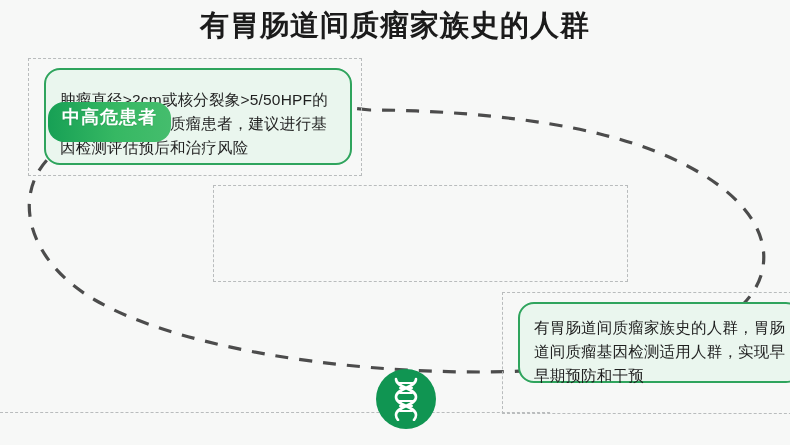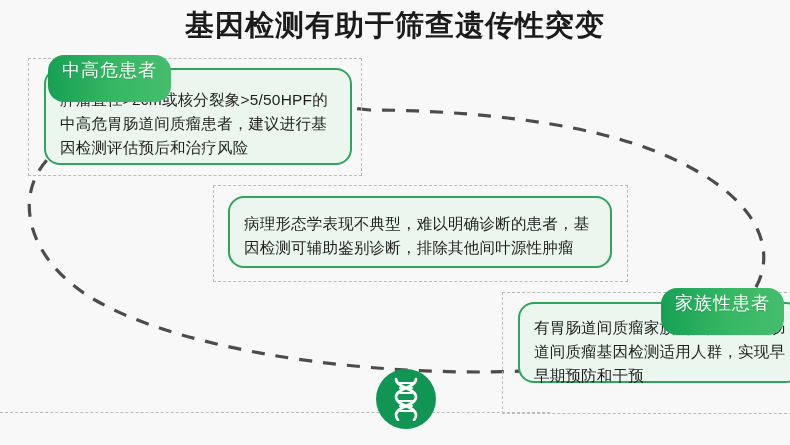--- a/index.html
+++ b/index.html
@@ -69,31 +69,32 @@
     color: #1f1f1f;
     font-size: 15.5px;
     line-height: 24px;
     letter-spacing: 0.2px;
   }
 
   
   .badge {
     position: absolute;
     box-sizing: border-box;
-    height: 47px;
+    height: 40px;
     line-height: 31px;
     padding: 0 14px;
     border-radius: 16px;
     color: #ffffff;
     font-size: 18px;
-    font-weight: normal;
+    font-weight: bold;
     letter-spacing: 1px;
     white-space: nowrap;
     background: linear-gradient(to right, #17a055 0%, #36b863 55%, #45bd6d 100%);
     text-shadow: 0 1px 1px rgba(0,0,0,0.12);
+    margin-top: 47px;
   }
 
   
   .dna-circle {
     position: absolute;
     width: 60px;
     height: 60px;
     border-radius: 50%;
     background: #109552;
     left: 376px;
@@ -118,35 +119,31 @@
              C 620 372, 745 338, 762 272
              C 776 214, 706 160, 600 134
              C 540 119, 452 110, 370 110 Z" fill="none" stroke="#4c4c4c" stroke-width="3.2" stroke-dasharray="13 11" stroke-linecap="butt"></path>
   </svg>
 
   <div class="guide-rect" style="left:28px; top:58px; width:334px; height:118px;"></div>
   <div class="guide-rect" style="left:213px; top:185px; width:415px; height:97px;"></div>
   <div class="guide-rect" style="left:502px; top:292px; width:300px; height:122px;"></div>
   <div class="guide-rect" style="left:-10px; top:412px; width:560px; height:0px; border-width:1.4px 0 0 0;"></div>
 
-  <div class="page-title">基因检测有助于筛查遗传性突变</div>
+  <div class="page-title">有胃肠道间质瘤家族史的人群</div>
 
   <div class="card" style="left:44px; top:68px; width:308px; height:97px;">
     <div class="card-body" style="top:18px;">肿瘤直径&gt;2cm或核分裂象&gt;5/50HPF的中高危胃肠道间质瘤患者，建议进行基因检测评估预后和治疗风险</div>
   </div>
   <div class="badge" style="left:48px; top:55px;">中高危患者</div>
 
-  <div class="card" style="left:228px; top:196px; width:384px; height:72px;">
-    <div class="card-body" style="top:14px;">病理形态学表现不典型，难以明确诊断的患者，基因检测可辅助鉴别诊断，排除其他间叶源性肿瘤</div>
-  </div>
 
   <div class="card" style="left:518px; top:302px; width:284px; height:81px;">
     <div class="card-body" style="top:12px;">有胃肠道间质瘤家族史的人群，胃肠道间质瘤基因检测适用人群，实现早早期预防和干预</div>
   </div>
-  <div class="badge" style="left:661px; top:288px;">家族性患者</div>
 
   <div class="dna-circle">
     <svg width="34" height="44" viewBox="0 0 34 44">
       <g fill="none" stroke="#ffffff" stroke-width="2.6" stroke-linecap="round">
         <path d="M7 2 C7 11, 27 11, 27 20 C27 29, 7 29, 7 38 C7 41, 8 42, 9 43"></path>
         <path d="M27 2 C27 11, 7 11, 7 20 C7 29, 27 29, 27 38 C27 41, 26 42, 25 43"></path>
       </g>
       <g stroke="#ffffff" stroke-width="2.1" stroke-linecap="round">
         <line x1="9" y1="6" x2="25" y2="6"></line>
         <line x1="11" y1="11" x2="23" y2="11"></line>

